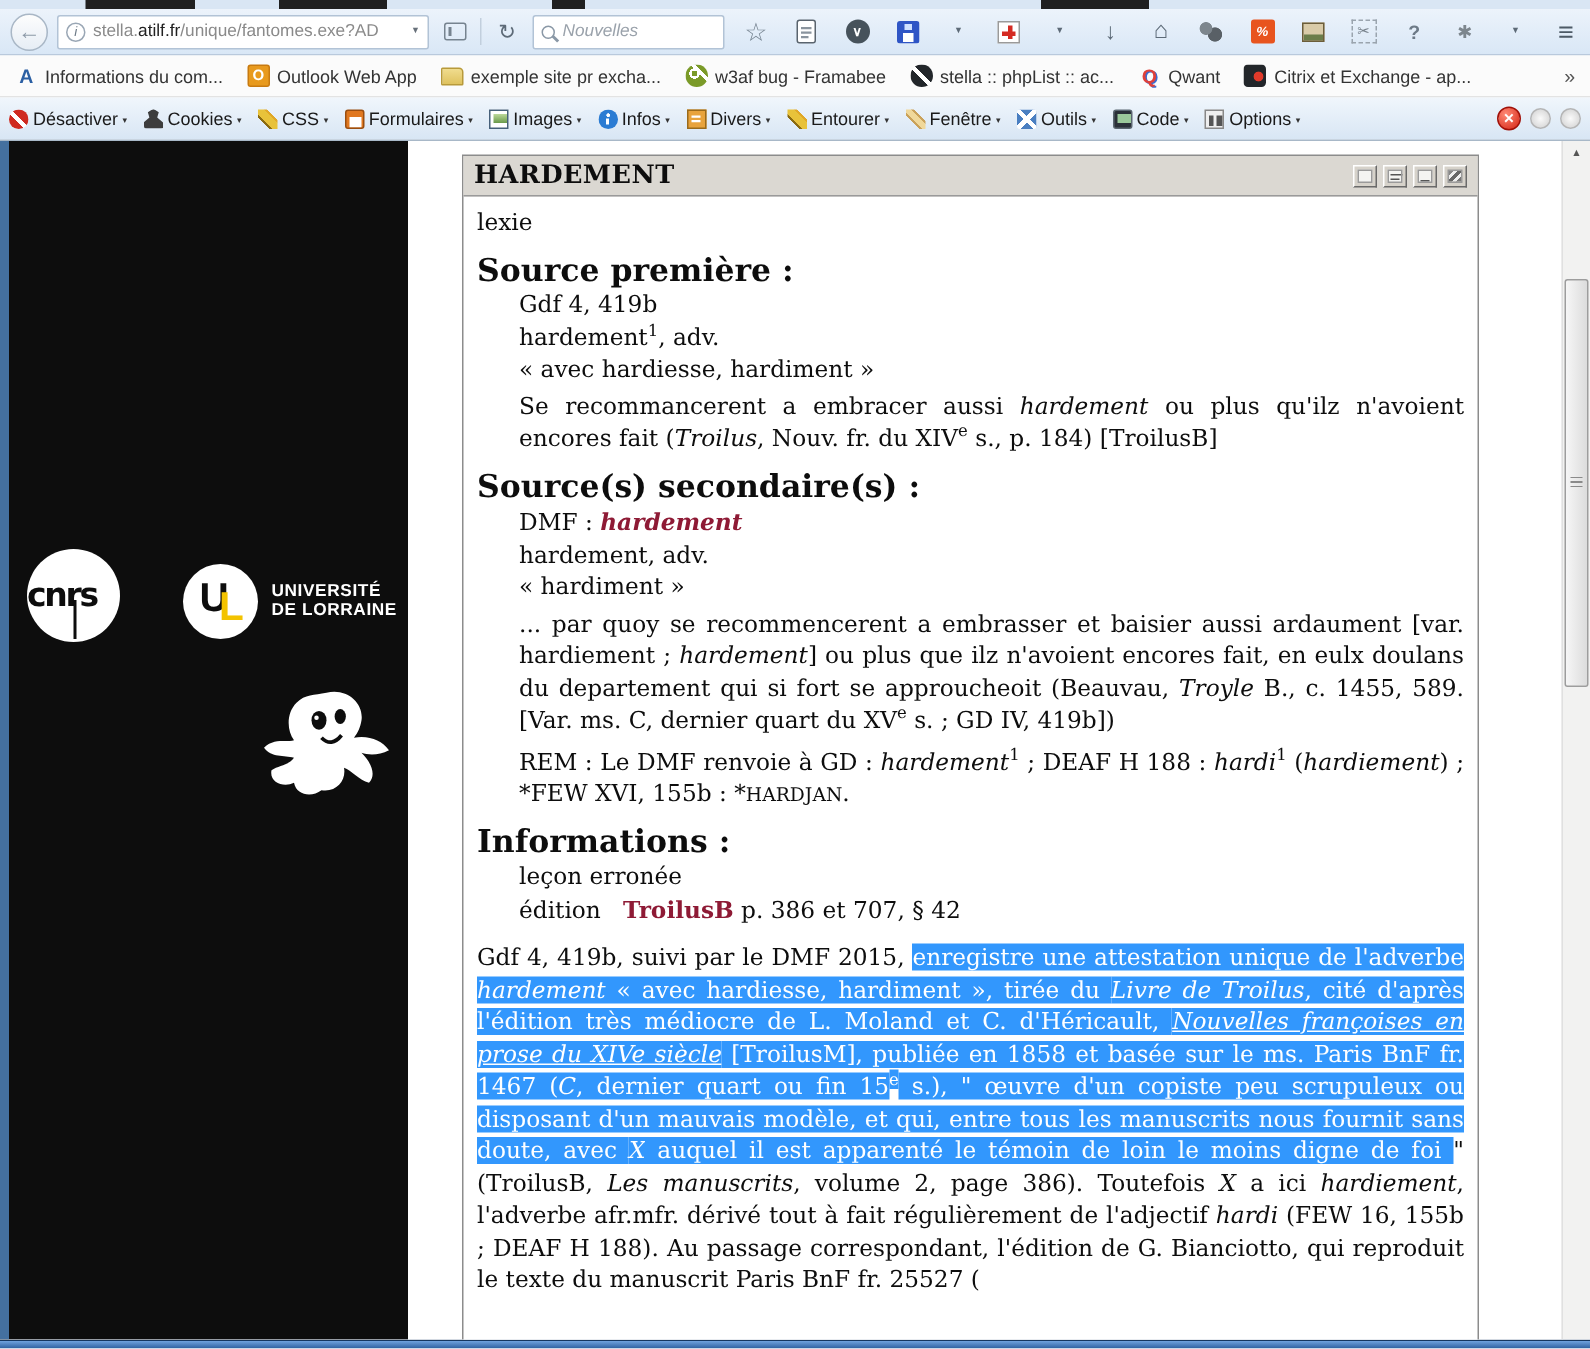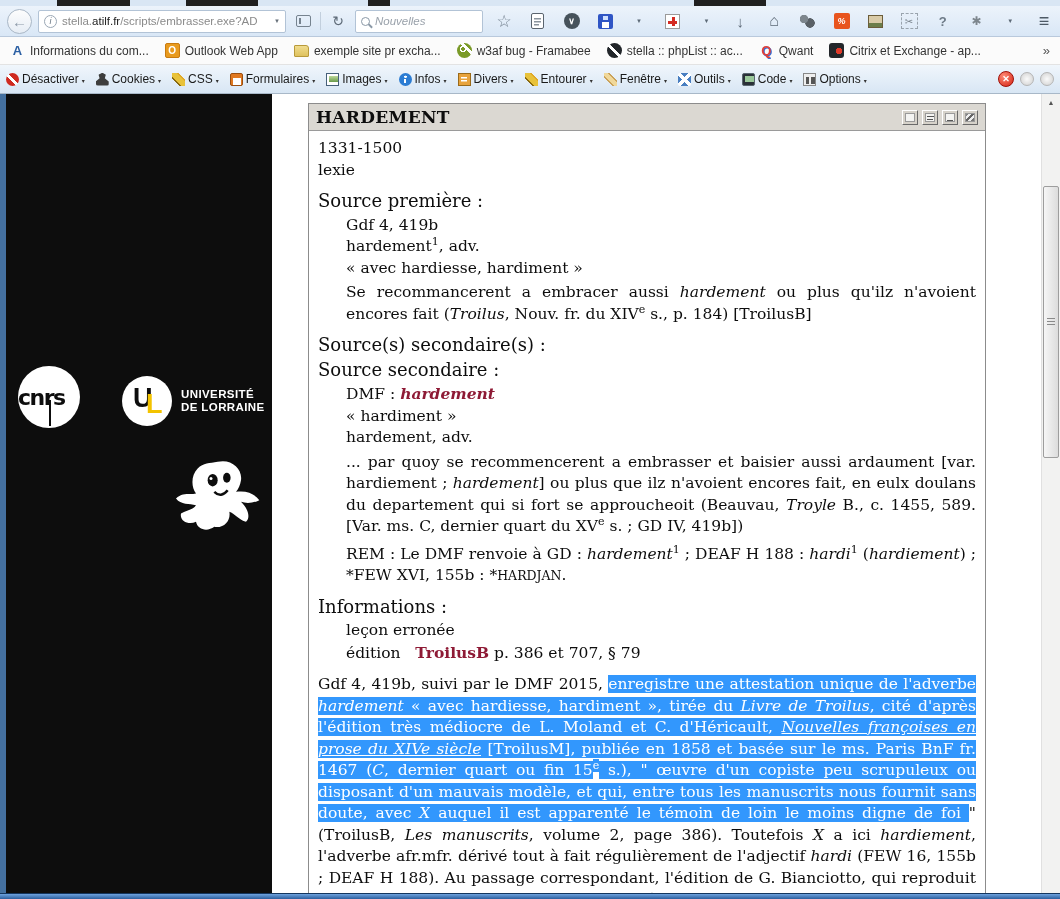--- a/index.html
+++ b/index.html
@@ -96,21 +96,21 @@
   .entrybox{margin:9px 0 0 36px;width:678px;min-height:940px;border:1px solid #8c8c8c;background:#fff;font-family:"DejaVu Serif",serif;color:#0d0d0d}
   .entryhead{background:#dbd8d2;border-bottom:1px solid #9a9a9a;padding:3px 7px;display:flex;justify-content:space-between;align-items:center;height:27px}
   .entrytitle{font-size:17px;font-weight:bold;letter-spacing:.3px}
   .viewicons{display:flex;gap:4px}
   .vbtn{width:16px;height:15px;background:#d6d2ca;border:1px solid;border-color:#fff #6a6a6a #6a6a6a #fff;position:relative}
   .vbtn i{position:absolute;inset:2px;background:#f4f4f2;border:1px solid #9a9a9a}
   .vbtn.lines i{background:linear-gradient(#555,#555) 1px 2px/8px 1px no-repeat,linear-gradient(#555,#555) 1px 5px/6px 1px no-repeat,#f4f4f2}
   .vbtn.lines2 i{background:linear-gradient(#555,#555) 1px 6px/6px 1px no-repeat,#f4f4f2}
   .vbtn.print i{background:linear-gradient(135deg,#888 20%,#eee 20% 40%,#666 40% 60%,#eee 60% 80%,#777 80%)}
   .entrybody{padding:7px 9px 4px 9px;font-size:15.5px;line-height:21.5px}
-  .entrybody h2{font-size:18px;font-weight:normal;margin:9px 0 3px}
+  .entrybody h2{font-size:21px;font-weight:bold;margin:9px 0 3px}
   .entrybody h2.tight{margin-top:0}
   .indent{margin-left:28px}
   .just{text-align:justify;margin:3px 0 6px}
   .discussion{text-align:justify;margin-top:10px}
   .rich .i,.i{font-style:italic}
   .rich .u{text-decoration:underline}
   .rich .sup{vertical-align:super;font-size:11px;line-height:0}
   .rich .sm{font-size:12.5px}
   .rich .hl{background:#3297fd;color:#fff}
   .rich .link{color:#8e1a35;font-weight:bold}
@@ -126,21 +126,21 @@
   <div class="tabseg" style="left:368px;width:22px"></div>
   <div class="tabseg" style="left:694px;width:72px"></div>
 </div>
 
 <div class="navbar">
   <div class="backbtn">
       <span>←</span>
     </div>
   <div class="urlbox">
     <span class="infoi">i</span>
-    <span class="urltext"><span>stella.</span><span class="dom">atilf.fr</span><span>/scripts/embrasser.exe?AD</span></span>
+    <span class="urltext"><span>stella.</span><span class="dom">atilf.fr</span><span>/unique/fantomes.exe?AD</span></span>
     <span class="caret">▼</span>
   </div>
   <div class="chromebtn">
       <span class="readerbox"></span>
     </div>
   <div class="sep"></div>
   <div class="chromebtn refresh">↻</div>
   <div class="searchbox">
     <span class="mag"></span>
     <span class="placeholder">Nouvelles</span>
@@ -330,45 +330,43 @@
             </span>
           <span class="vbtn lines2">
               <i></i>
             </span>
           <span class="vbtn print">
               <i></i>
             </span>
         </span>
       </div>
       <div class="entrybody">
-        <div>1331-1500</div>
         <div>lexie</div>
 
         <h2>Source première :</h2>
         <div class="indent">
           <div>Gdf 4, 419b</div>
           <div class="rich"><span>hardement</span><span class="sup">1</span><span>, adv.</span></div>
           <div>« avec hardiesse, hardiment »</div>
           <p class="just rich"><span>Se recommancerent a embracer aussi </span><span class="i">hardement</span><span> ou plus qu'ilz n'avoient encores fait (</span><span class="i">Troilus</span><span>, Nouv. fr. du XIV</span><span class="sup">e</span><span> s., p. 184) [TroilusB]</span></p>
         </div>
 
         <h2>Source(s) secondaire(s) :</h2>
-        <h2 class="tight">Source secondaire :</h2>
         <div class="indent">
           <div class="rich"><span>DMF : </span><span class="link i">hardement</span></div>
+          <div>hardement, adv.</div>
           <div>« hardiment »</div>
-          <div>hardement, adv.</div>
           <p class="just rich"><span>... par quoy se recommencerent a embrasser et baisier aussi ardaument [var. hardiement ; </span><span class="i">hardement</span><span>] ou plus que ilz n'avoient encores fait, en eulx doulans du departement qui si fort se approucheoit (Beauvau, </span><span class="i">Troyle</span><span> B., c. 1455, 589. [Var. ms. C, dernier quart du XV</span><span class="sup">e</span><span> s. ; GD IV, 419b])</span></p>
           <p class="just rich"><span>REM : Le DMF renvoie à GD : </span><span class="i">hardement</span><span class="sup">1</span><span> ; DEAF H 188 : </span><span class="i">hardi</span><span class="sup">1</span><span> (</span><span class="i">hardiement</span><span>) ; *FEW XVI, 155b : *</span><span class="sm">HARDJAN</span><span>.</span></p>
         </div>
 
         <h2>Informations :</h2>
         <div class="indent">
           <div>leçon erronée</div>
-          <div class="rich"><span>édition&nbsp;&nbsp;&nbsp;</span><span class="link">TroilusB</span><span> p. 386 et 707, § 79</span></div>
+          <div class="rich"><span>édition&nbsp;&nbsp;&nbsp;</span><span class="link">TroilusB</span><span> p. 386 et 707, § 42</span></div>
         </div>
 
         <p class="discussion rich"><span>Gdf 4, 419b, suivi par le DMF 2015, </span><span class="hl">enregistre une attestation unique de l'adverbe </span><span class="hl i">hardement</span><span class="hl"> « avec hardiesse, hardiment », tirée du </span><span class="hl i">Livre de Troilus</span><span class="hl">, cité d'après l'édition très médiocre de L. Moland et C. d'Héricault, </span><span class="hl i u">Nouvelles françoises en prose du XIVe siècle</span><span class="hl"> [TroilusM], publiée en 1858 et basée sur le ms. Paris BnF fr. 1467 (</span><span class="hl i">C</span><span class="hl">, dernier quart ou fin 15</span><span class="hl sup">e</span><span class="hl"> s.), " œuvre d'un copiste peu scrupuleux ou disposant d'un mauvais modèle, et qui, entre tous les manuscrits nous fournit sans doute, avec </span><span class="hl i">X</span><span class="hl"> auquel il est apparenté le témoin de loin le moins digne de foi </span><span>" (TroilusB, </span><span class="i">Les manuscrits</span><span>, volume 2, page 386). Toutefois </span><span class="i">X</span><span> a ici </span><span class="i">hardiement</span><span>, l'adverbe afr.mfr. dérivé tout à fait régulièrement de l'adjectif </span><span class="i">hardi</span><span> (FEW 16, 155b ; DEAF H 188). Au passage correspondant, l'édition de G. Bianciotto, qui reproduit le texte du manuscrit Paris BnF fr. 25527 (</span></p>
       </div>
     </div>
   </div>
 
   <div class="vscroll">
     <div class="scrollup">▲</div>
     <div class="thumb"></div>

